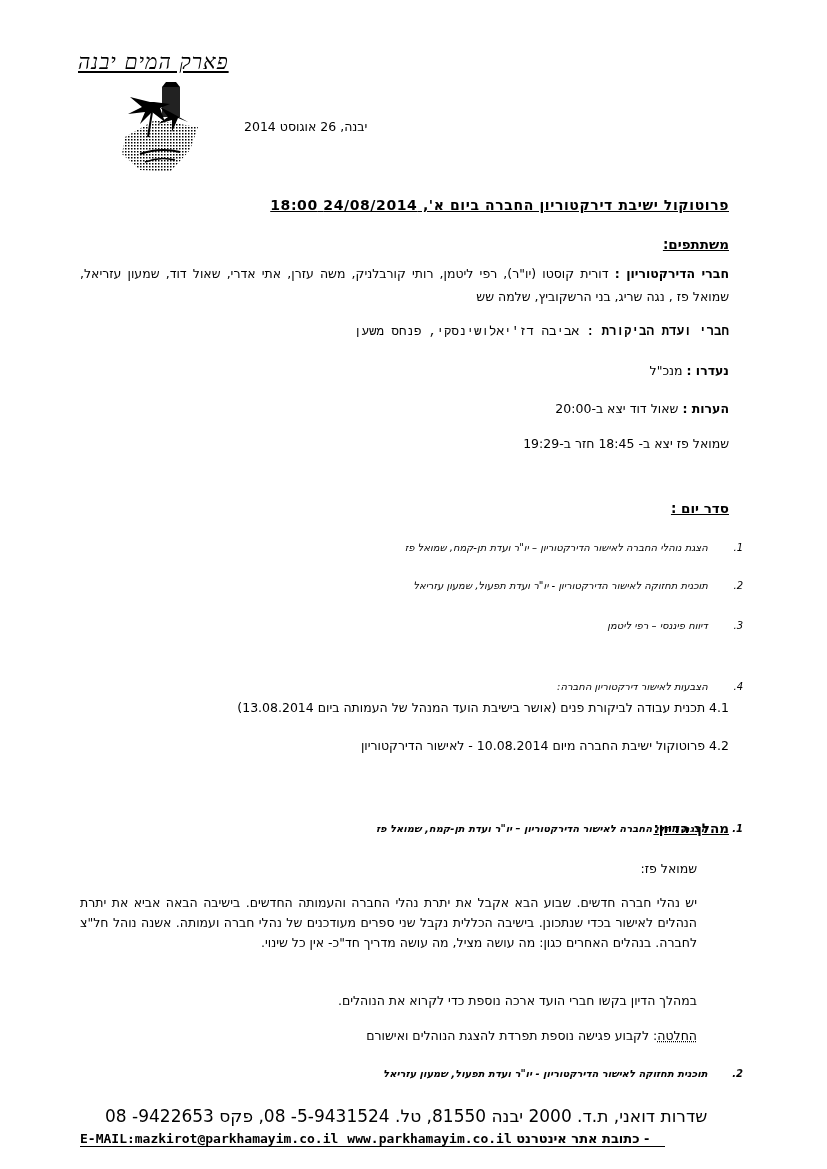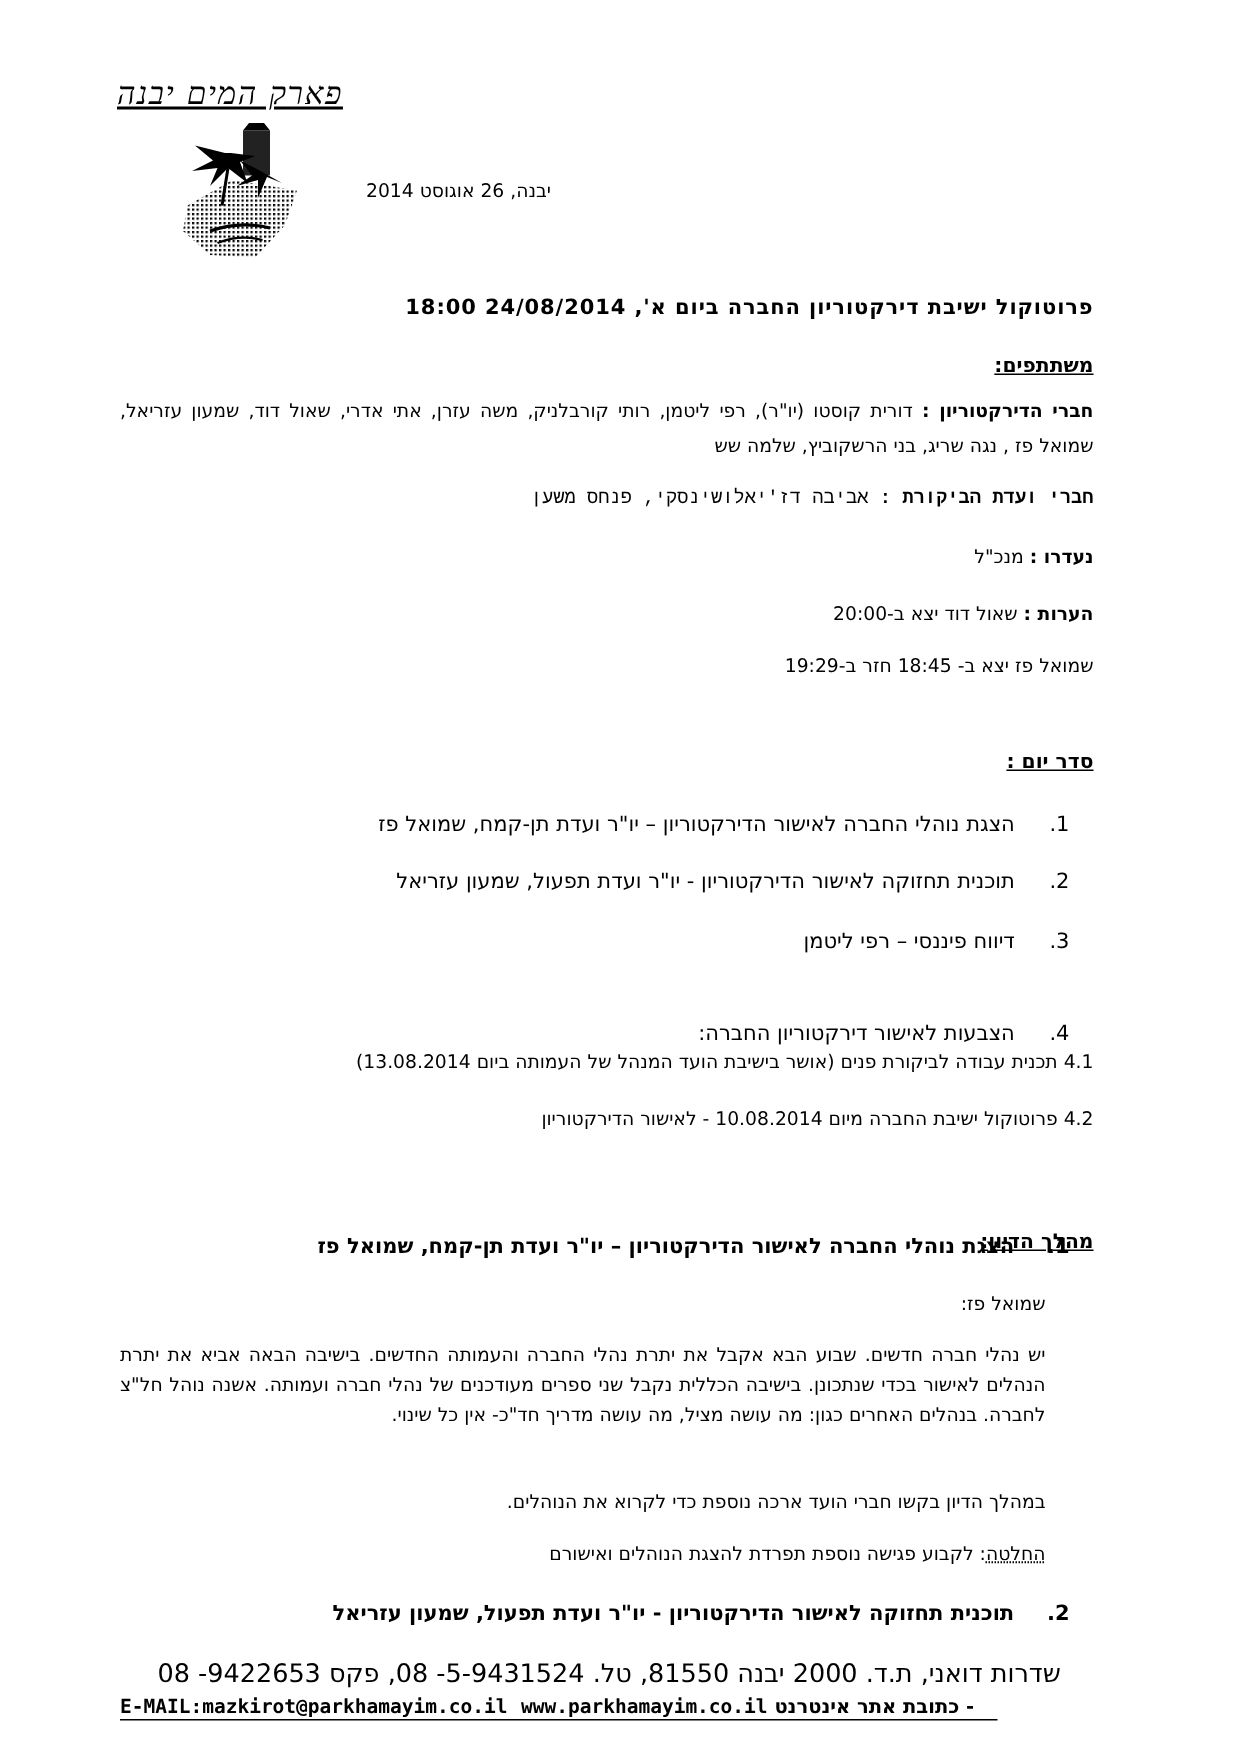--- a/index.html
+++ b/index.html
@@ -3,27 +3,27 @@
 <meta charset="utf-8">
 <style>
   html, body { margin: 0; padding: 0; background: #ffffff; }
   body { width: 827px; height: 1169px; position: relative; overflow: hidden;
          font-family: "DejaVu Sans", sans-serif; color: #000; }
   .abs { position: absolute; }
   .logo-title { left: 78px; top: 50px; font-family: "DejaVu Serif", serif; font-style: italic;
                 font-size: 21px; text-decoration: underline; letter-spacing: 1px; direction: rtl; }
   .logo-img { left: 110px; top: 82px; width: 95px; height: 95px; }
   .date-line { left: 244px; top: 119px; font-size: 12.5px; direction: rtl; }
-  .title { right: 98px; top: 197px; font-size: 14px; font-weight: bold; 
+  .title { right: 98px; top: 197px; font-size: 14px; font-weight: bold; text-decoration: underline;
            letter-spacing: 0.6px; direction: rtl; white-space: nowrap; text-align: right; }
   .section-h { right: 98px; font-size: 13.5px; font-weight: bold; text-decoration: underline; direction: rtl; }
   .para { right: 98px; font-size: 12.5px; direction: rtl; line-height: 22px; }
   .para b { font-weight: bold; }
   .full { left: 80px; text-align: justify; }
-  .agenda-item { right: 114px; font-size: 14px; direction: rtl; white-space: nowrap; }
+  .agenda-item { right: 84px; font-size: 10px; direction: rtl; white-space: nowrap; font-style: italic; }
   .agenda-item .num { display: inline-block; width: 32px; text-align: right; }
   .sub-item { right: 98px; font-size: 12.5px; direction: rtl; white-space: nowrap; }
   .bold { font-weight: bold; }
   .footer-addr { left: 105px; top: 1106px; font-size: 17px; direction: rtl; white-space: nowrap; font-family: "DejaVu Sans", sans-serif; }
   .footer-web { left: 80px; top: 1131px; width: 585px; font-size: 13px; font-weight: bold;
                 border-bottom: 1.5px solid #000; white-space: nowrap; direction: ltr; }
   .footer-web span { font-family: "DejaVu Sans Mono", monospace; }
   .dash-u { text-decoration: underline dotted; }
 </style>
 </head>

